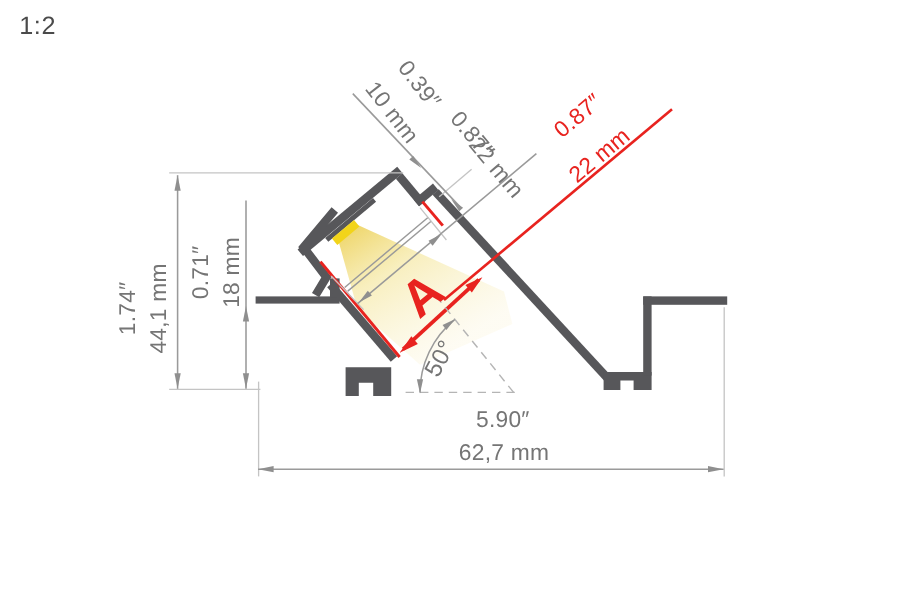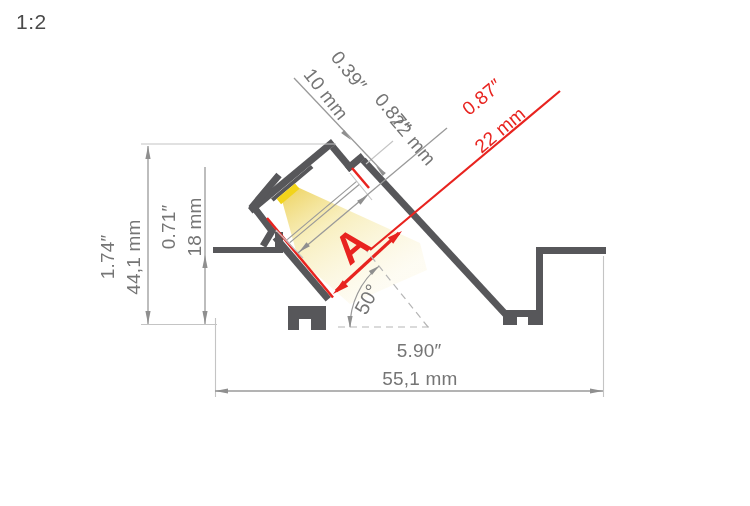--- a/index.html
+++ b/index.html
@@ -139,15 +139,15 @@
 
   <div class="lbl rm90" style="left:107px;top:257px;">1.74″</div>
   <div class="lbl rm90" style="left:133px;top:257px;">44,1 mm</div>
   <div class="lbl rm90" style="left:168px;top:227px;">0.71″</div>
   <div class="lbl rm90" style="left:194px;top:227px;">18 mm</div>
 
   <div class="lbl rm62" style="left:367px;top:299px;font-size:20px;">50°</div>
   <div class="lbl rm40 ref-letter" style="left:352px;top:246px;">A</div>
 
   <div class="lbl" style="left:419px;top:350px;">5.90″</div>
-  <div class="lbl" style="left:420px;top:378px;">55,1 mm</div>
+  <div class="lbl" style="left:420px;top:378px;">62,7 mm</div>
 
 </div>
 
 </body></html>

